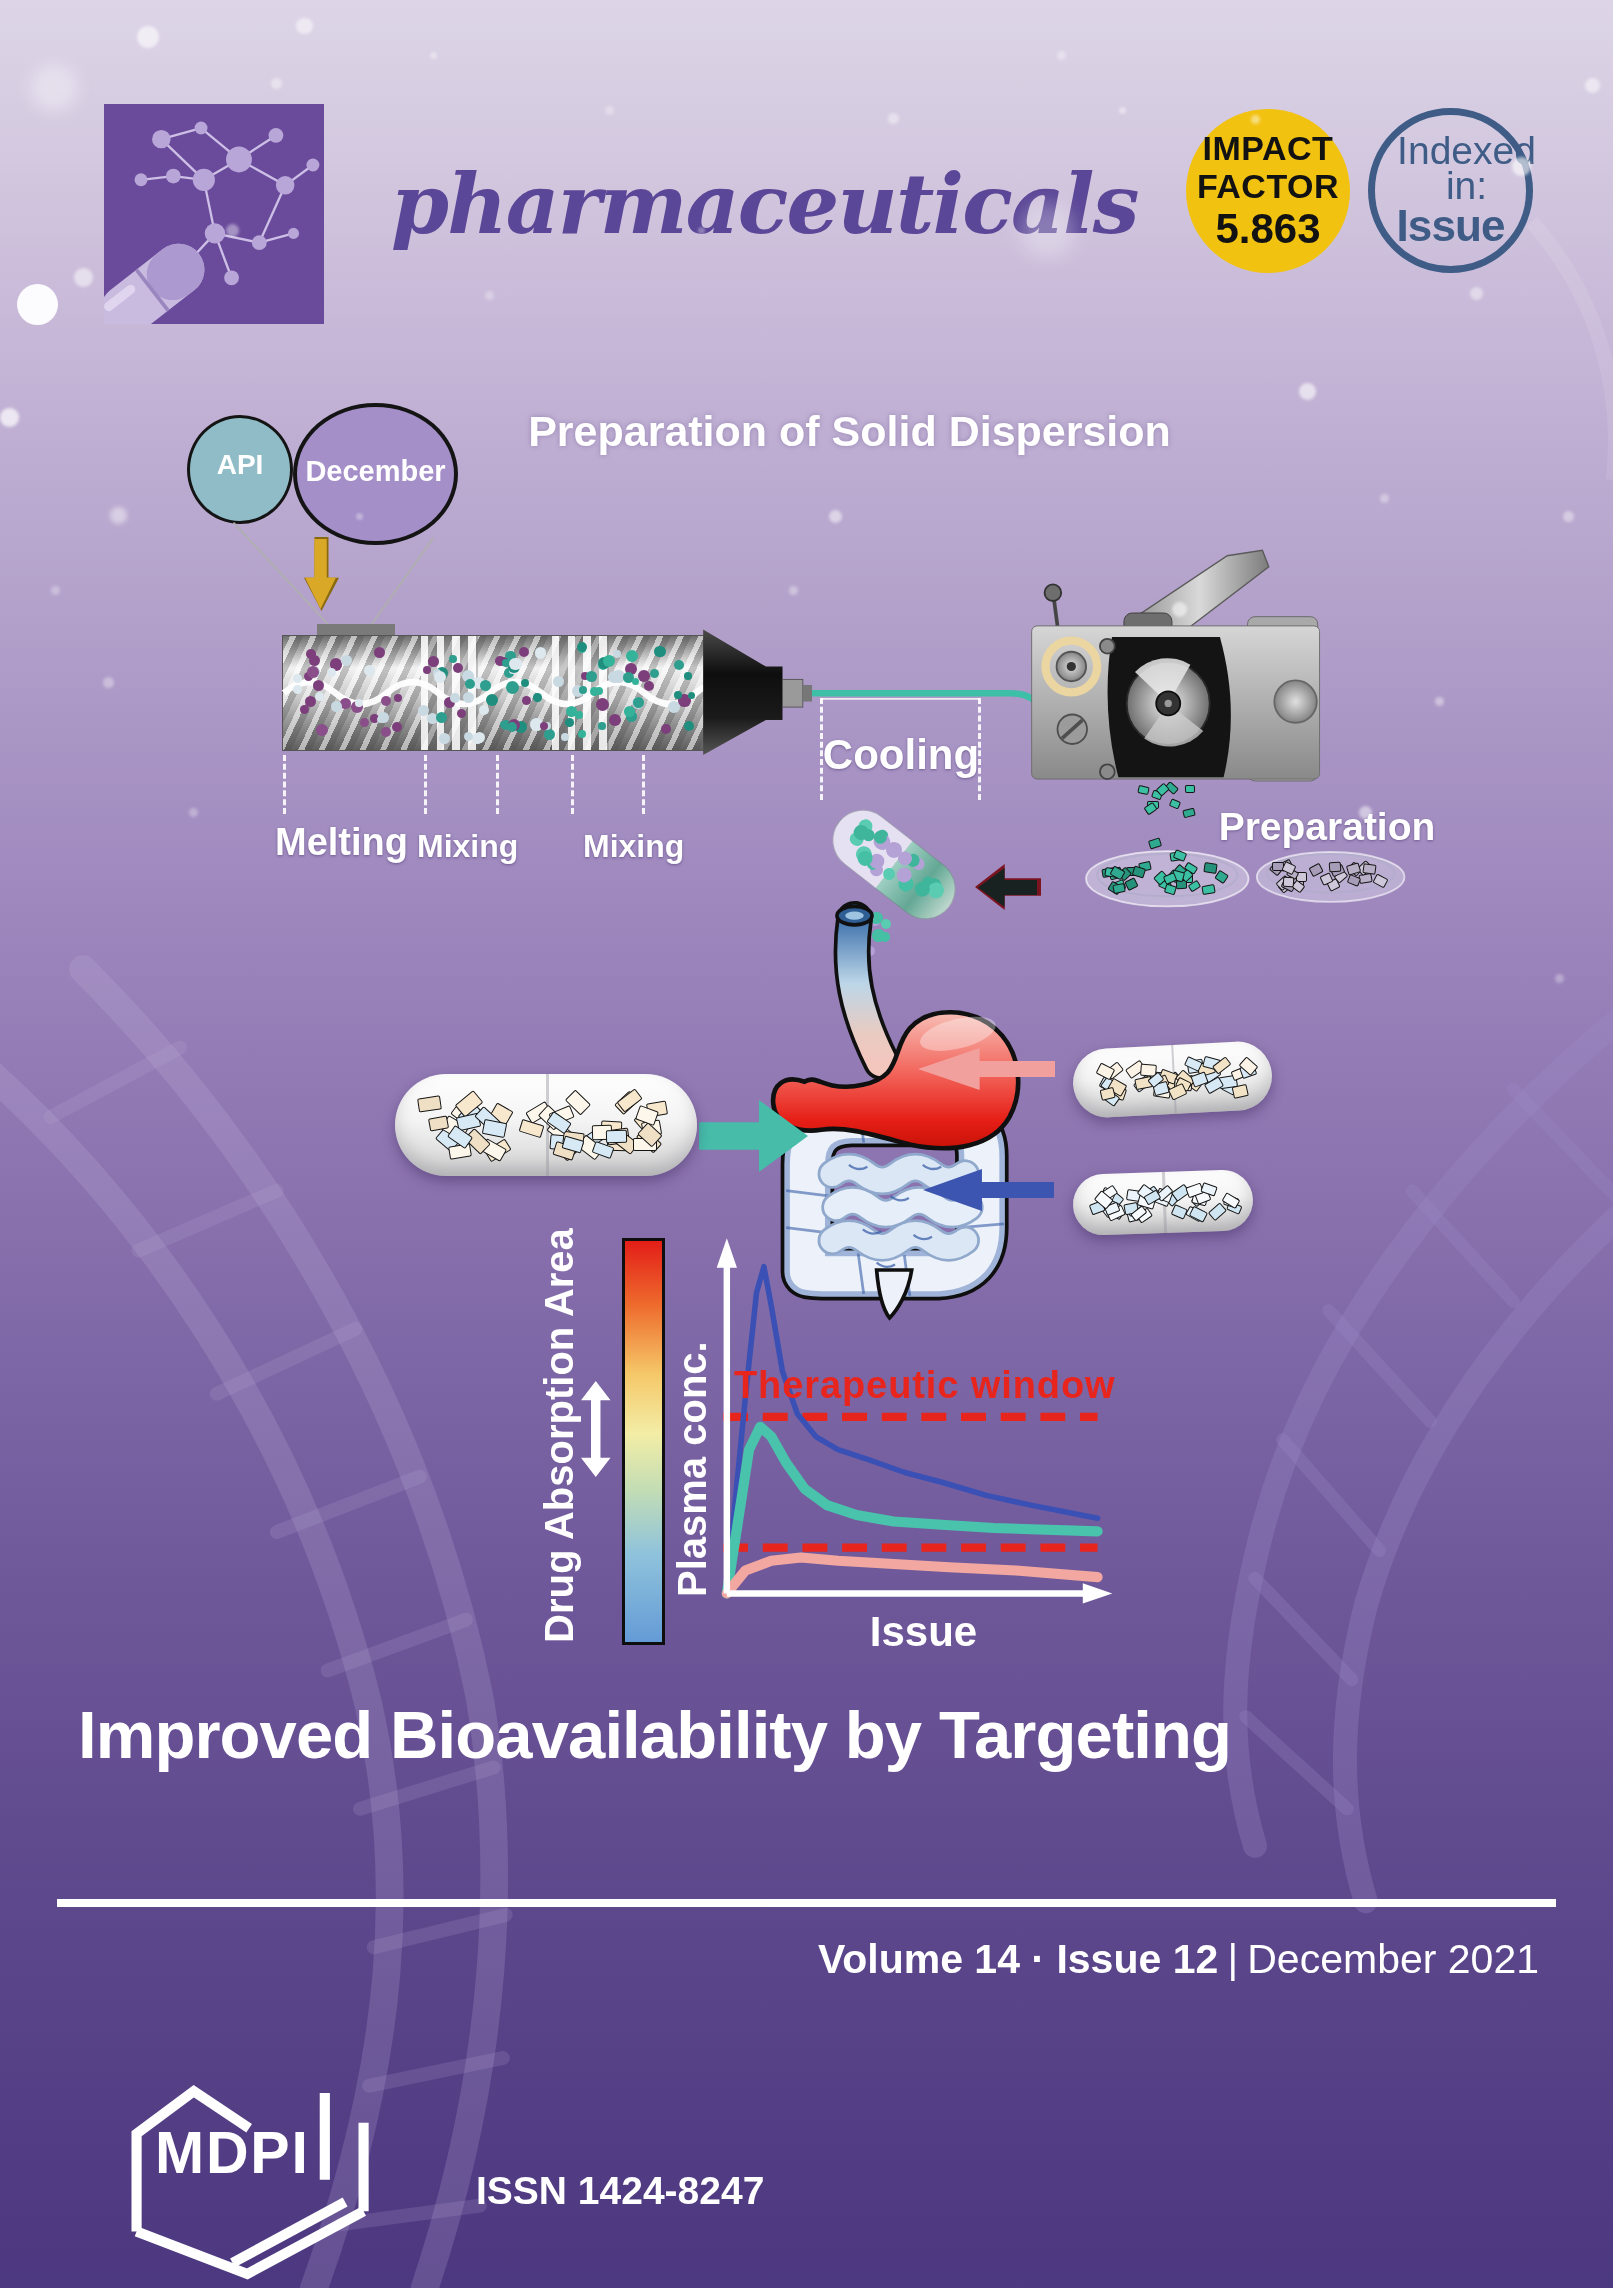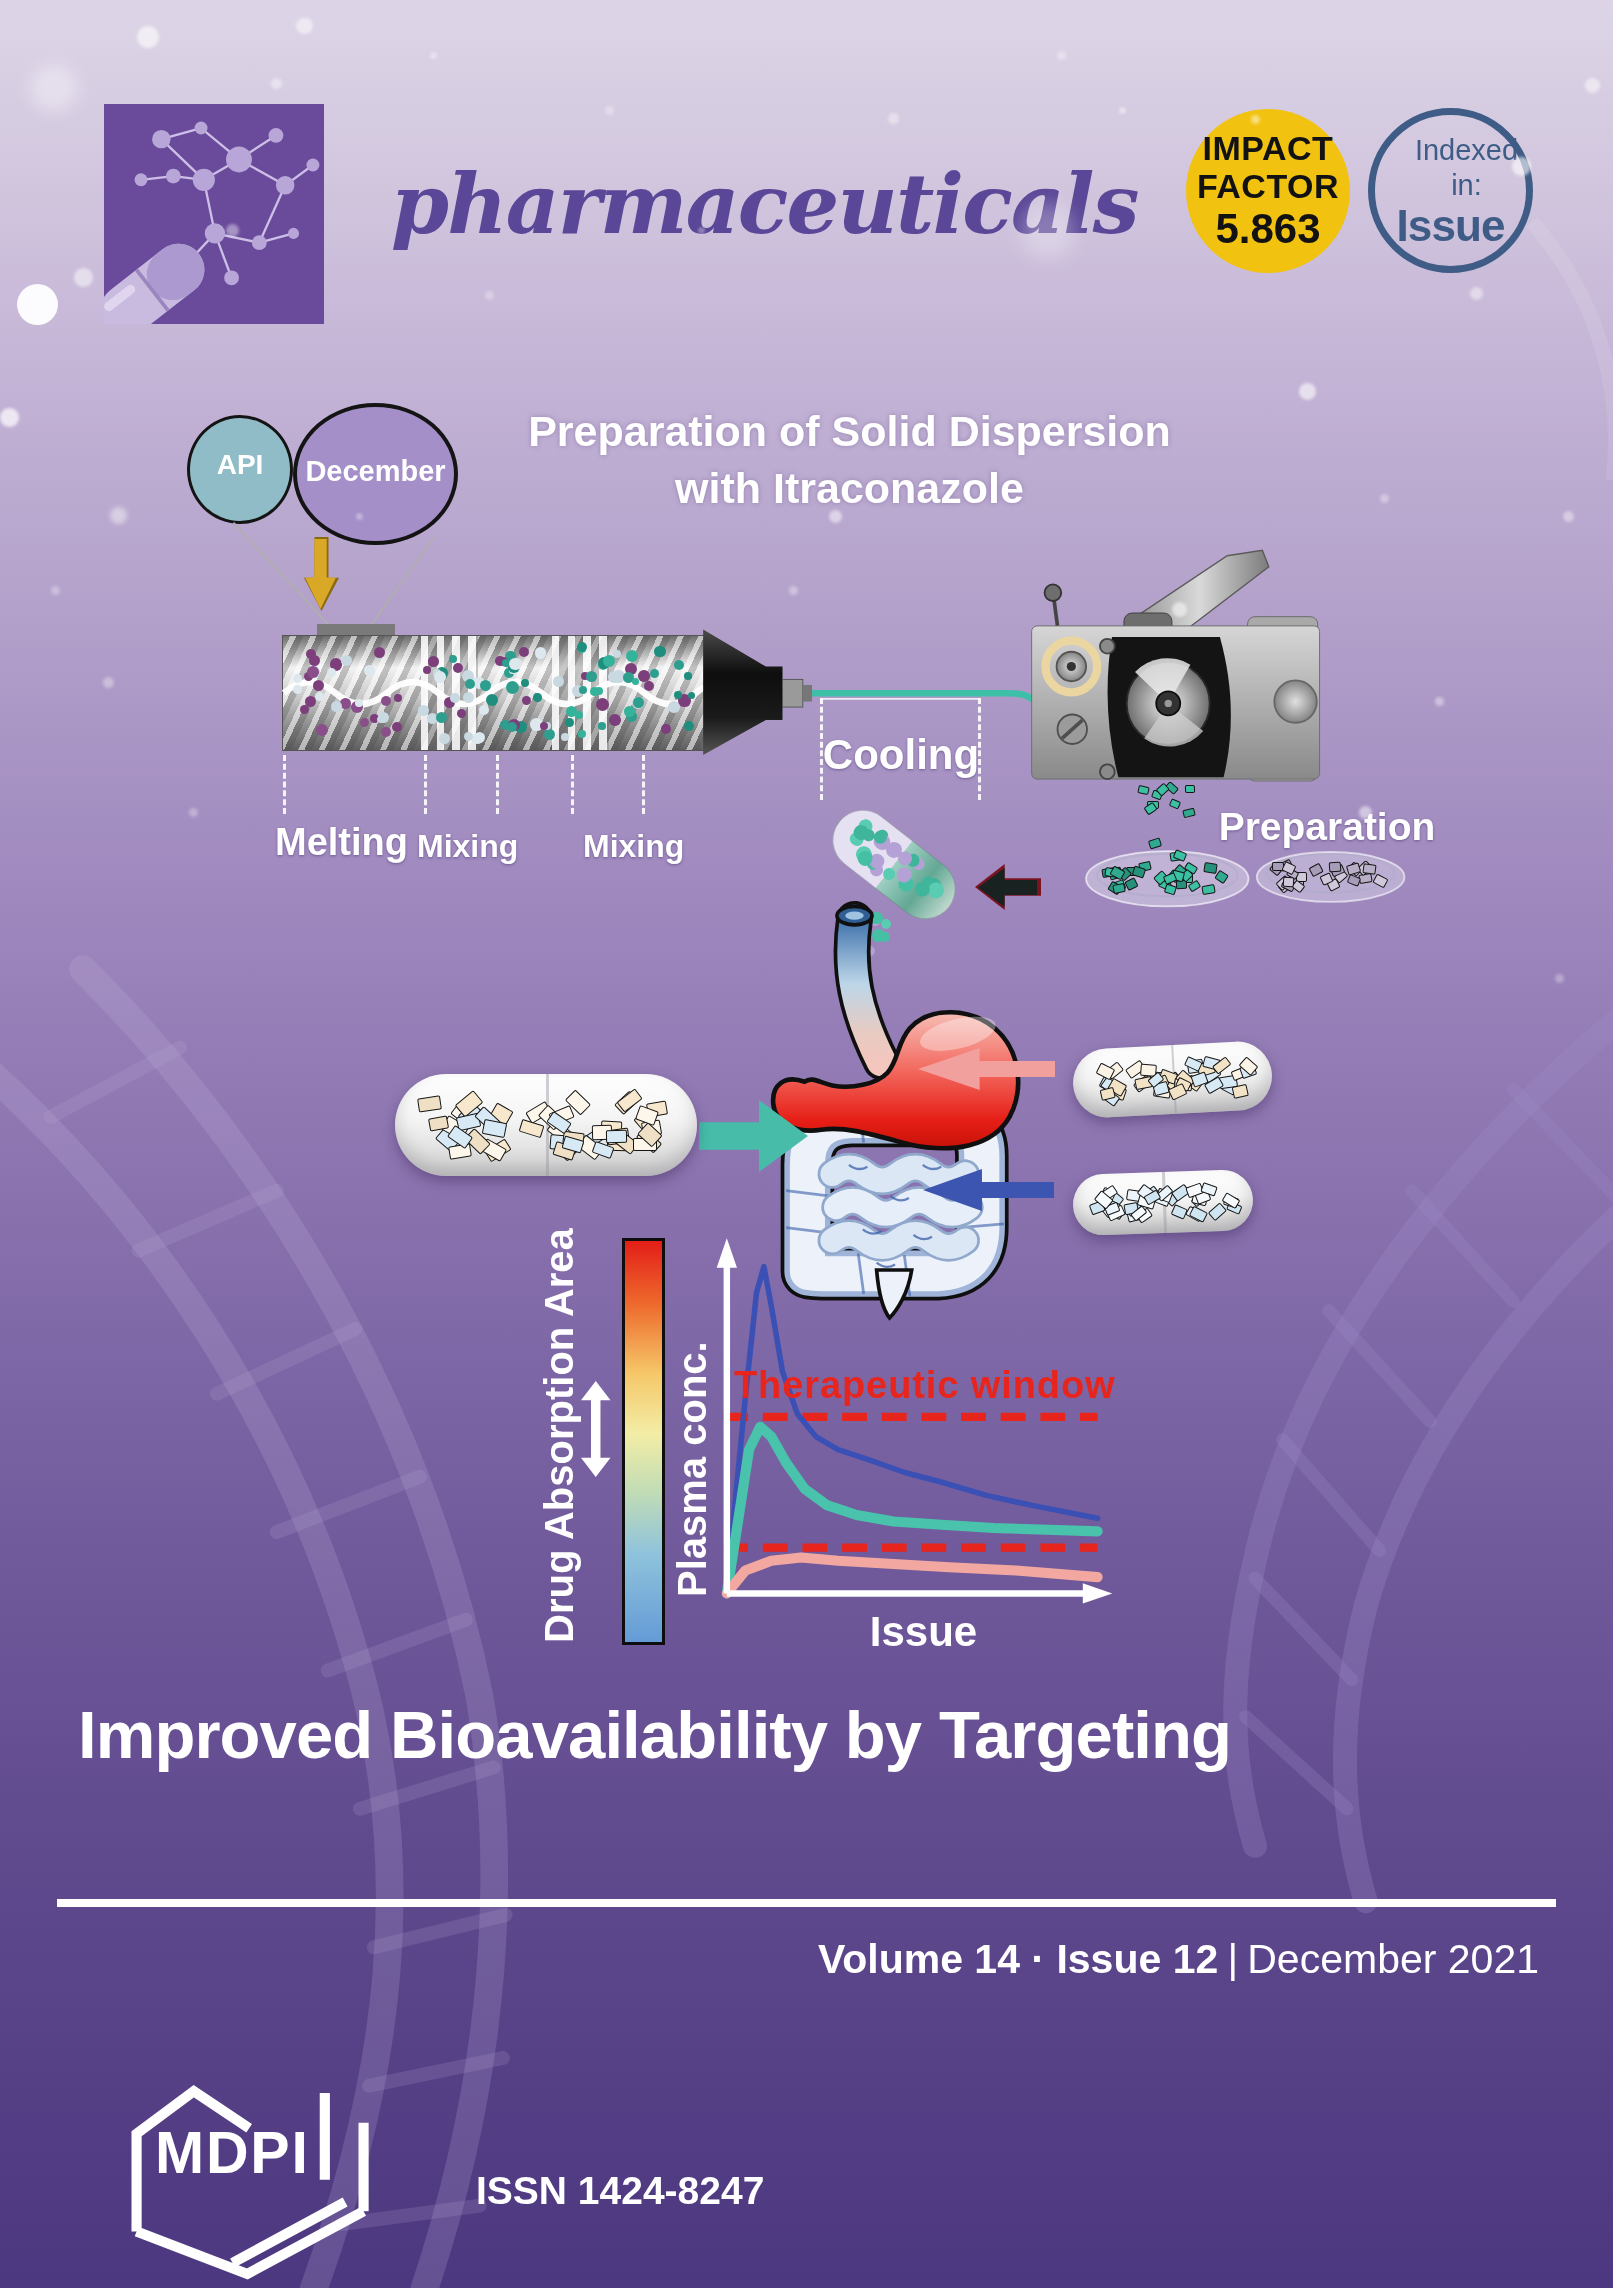--- a/index.html
+++ b/index.html
@@ -8,21 +8,21 @@
     background:linear-gradient(180deg,#DDD5E7 0%,#D3C8DF 7%,#C4B4D6 16%,#B2A0CA 27%,#A08ABF 38%,#8F77B2 49%,#7D66A5 60%,#6E5799 70%,#624C90 79%,#594489 87%,#523D84 94%,#4C3880 100%);}
   .abs{position:absolute;}
   
   #logo-box{left:104px;top:104px;width:220px;height:220px;background:#6A4B9B;overflow:hidden;}
   #journal-title{left:391px;top:155px;font-family:"DejaVu Serif",serif;font-style:italic;font-weight:700;font-size:83px;color:#5B4797;letter-spacing:-1.8px;}
   .badge{border-radius:50%;display:flex;flex-direction:column;align-items:center;justify-content:center;text-align:center;}
   #impact-badge{left:1186px;top:109px;width:164px;height:164px;background:#F2C211;color:#121212;}
   #impact-badge .l{font-size:34px;font-weight:800;line-height:38px;letter-spacing:0.5px;}
   #impact-badge .v{font-size:42px;font-weight:800;line-height:48px;}
   #pubmed-badge{left:1368px;top:108px;width:151px;height:151px;border:7.4px solid #3E5C86;background:transparent;color:#3E5C86;}
-  #pubmed-badge .p{font-size:29px;font-weight:500;line-height:35px;margin-left:32px;}
+  #pubmed-badge .p{font-size:39px;font-weight:500;line-height:35px;margin-left:32px;}
   #pubmed-badge .n{font-size:44px;font-weight:800;line-height:46px;letter-spacing:-0.9px;}
   
   #diagram-title{left:517px;top:403px;width:665px;text-align:center;font-weight:700;font-size:43px;line-height:57px;color:#fff;text-shadow:0 0 5.5px rgba(90,70,130,.4);}
   .proc-label{color:#fff;font-weight:700;text-shadow:0 0.9px 2.8px rgba(60,40,100,.5);}
   #melting-label{left:275px;top:821px;font-size:38px;}
   #mixing1-label{left:417px;top:828px;font-size:32px;}
   #mixing2-label{left:583px;top:828px;font-size:32px;}
   #cooling-label{left:820px;top:731px;width:162px;text-align:center;font-size:42px;}
   #pelletizing-label{left:1216px;top:805px;width:222px;text-align:center;font-size:39px;}
   
@@ -152,21 +152,20 @@
     <div class="l">FACTOR</div>
     <div class="v">5.863</div>
   </div>
   <div id="pubmed-badge" class="abs badge">
     <div class="p">Indexed in:</div>
     <div class="n">Issue</div>
   </div>
 
   <div id="diagram-title" class="abs">
     <div>Preparation of Solid Dispersion</div>
-    <div>with Itraconazole</div>
   </div>
 
   <div id="api-circle" class="abs">
     <div class="ball-label" style="top:31px;font-size:28px;">API</div>
   </div>
   <div id="carrier-circle" class="abs">
     <div class="ball-label" style="top:48px;font-size:29px;">December</div>
   </div>
   <svg width="1613" height="2289" viewBox="0 0 1748 2480">
     <line x1="253" y1="566" x2="372" y2="694" stroke="#AFAFAF" stroke-width="2"></line>

